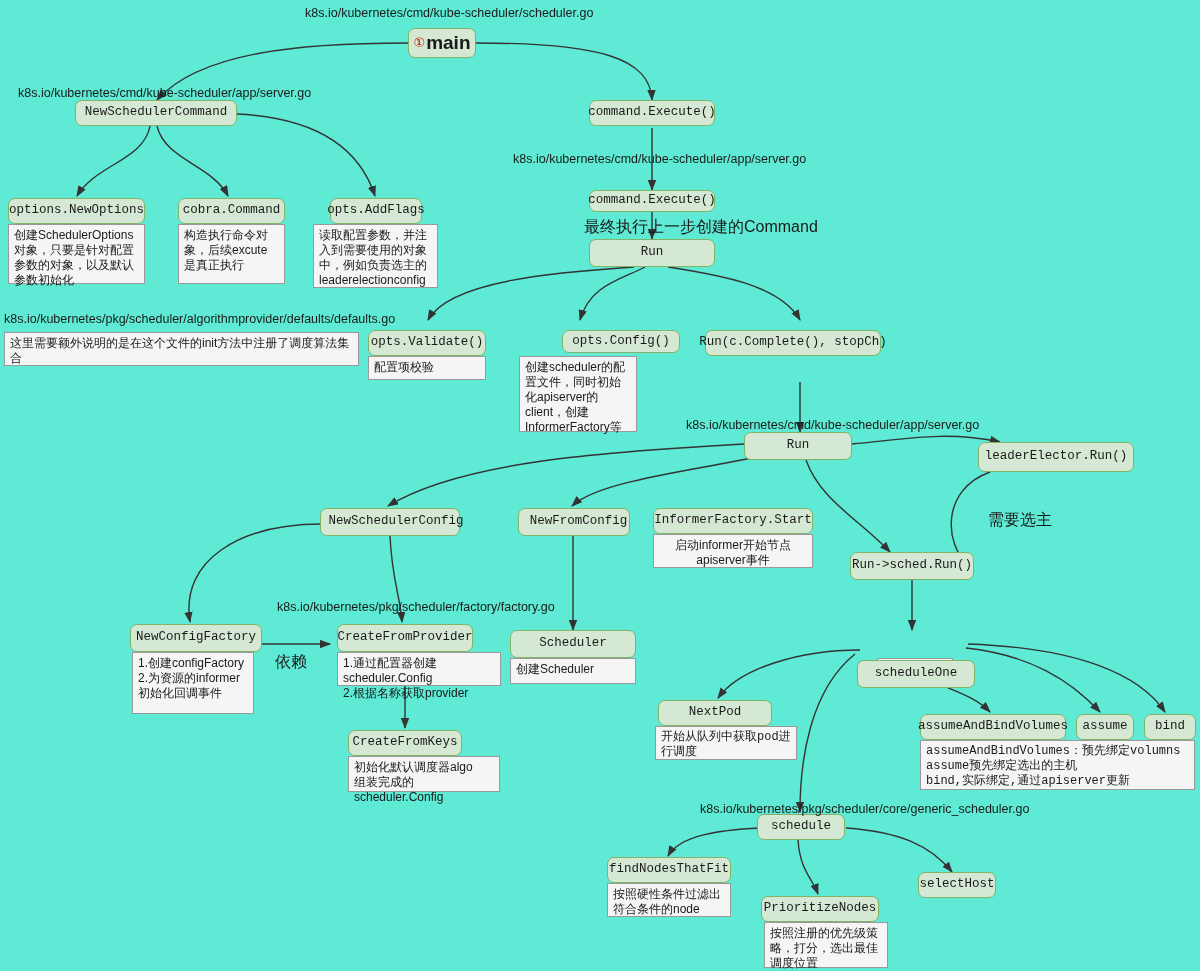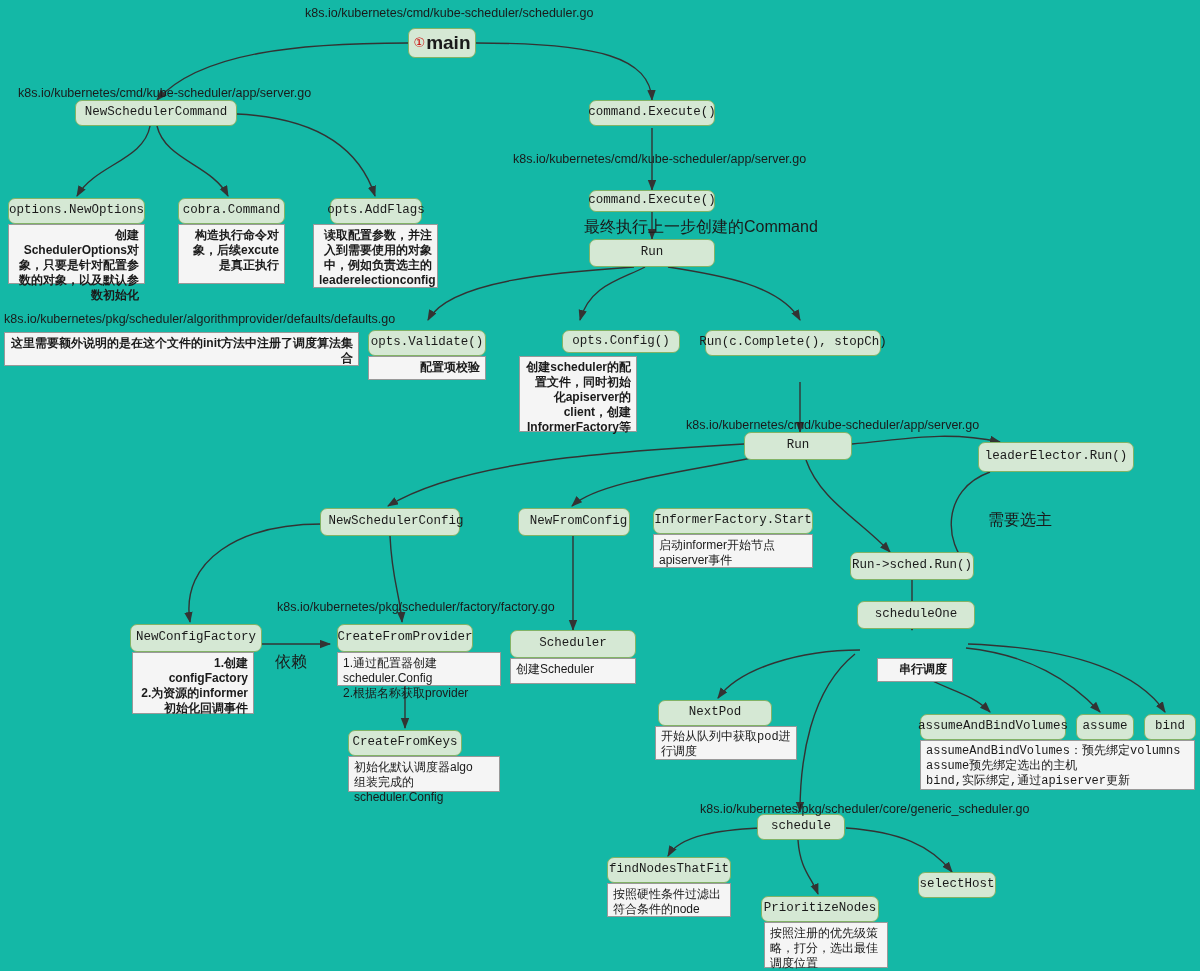--- a/index.html
+++ b/index.html
@@ -7,21 +7,21 @@
     padding: 0;
     background: #ffffff;
   }
   body {
     font-family: "Liberation Sans", sans-serif;
   }
   #canvas {
     position: relative;
     width: 1200px;
     height: 971px;
-    background: #14b8a6;
+    background: #5eead4;
     overflow: hidden;
   }
   svg#edges {
     position: absolute;
     left: 0;
     top: 0;
     width: 1200px;
     height: 971px;
     pointer-events: none;
   }
@@ -48,22 +48,21 @@
     background: #f5f5f5;
     border: 1px solid #999999;
     color: #1a1a1a;
     font-family: "Liberation Sans", sans-serif;
     font-size: 12px;
     line-height: 1.25;
     padding: 3px 5px;
     z-index: 2;
   }
   .note.center {
-    text-align: right;
-    font-weight: bold;
+    text-align: left;
   }
   .note.left {
     text-align: left;
   }
   .note.mono {
     font-family: "Liberation Mono", monospace;
     font-size: 12px;
   }
   .pathlabel {
     position: absolute;
@@ -215,37 +214,37 @@
 
   <div class="node" style="left:744px; top:432px; width:108px; height:28px;">Run</div>
 
   <div class="node" style="left:978px; top:442px; width:156px; height:30px;">leaderElector.Run()</div>
 
   <div class="node" style="left:320px; top:508px; width:140px; height:28px;padding-left:12px;">NewSchedulerConfig</div>
 
   <div class="node" style="left:518px; top:508px; width:112px; height:28px;padding-left:9px;">NewFromConfig</div>
 
   <div class="node" style="left:653px; top:508px; width:160px; height:26px;">InformerFactory.Start</div>
-  <div class="note left" style="left:653px; top:534px; width:160px; height:34px; white-space:pre-line;">启动informer开始节点
+  <div class="note left" style="left:653px; top:534px; width:160px; height:34px; white-space:pre-line;text-align:center;">启动informer开始节点
 apiserver事件</div>
 
   <div class="node" style="left:850px; top:552px; width:124px; height:28px;">Run-&gt;sched.Run()</div>
 
   <div class="node" style="left:130px; top:624px; width:132px; height:28px;">NewConfigFactory</div>
   <div class="note center" style="left:132px; top:652px; width:122px; height:62px; white-space:pre-line;">1.创建configFactory
 2.为资源的informer初始化回调事件</div>
 
   <div class="node" style="left:337px; top:624px; width:136px; height:28px;">CreateFromProvider</div>
   <div class="note left" style="left:337px; top:652px; width:164px; height:34px; white-space:pre-line;">1.通过配置器创建scheduler.Config
 2.根据名称获取provider</div>
 
   <div class="node" style="left:510px; top:630px; width:126px; height:28px;">Scheduler</div>
   <div class="note left" style="left:510px; top:658px; width:126px; height:26px;">创建Scheduler</div>
 
-  <div class="node" style="left:857px; top:601px; width:118px; height:28px;">scheduleOne</div>
+  <div class="node" style="left:857px; top:660px; width:118px; height:28px;">scheduleOne</div>
   <div class="note center" style="left:877px; top:658px; width:76px; height:24px;">串行调度</div>
 
   <div class="node" style="left:348px; top:730px; width:114px; height:26px;">CreateFromKeys</div>
   <div class="note left" style="left:348px; top:756px; width:152px; height:36px; white-space:pre-line;">初始化默认调度器algo
 组装完成的scheduler.Config</div>
 
   <div class="node" style="left:658px; top:700px; width:114px; height:26px;">NextPod</div>
   <div class="note left" style="left:655px; top:726px; width:142px; height:34px;font-family:Liberation Mono, monospace;">开始从队列中获取pod进行调度</div>
 
   <div class="node" style="left:920px; top:714px; width:146px; height:26px;">assumeAndBindVolumes</div>

